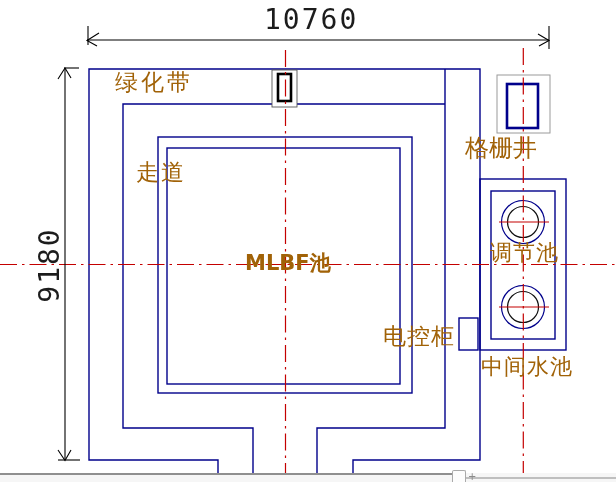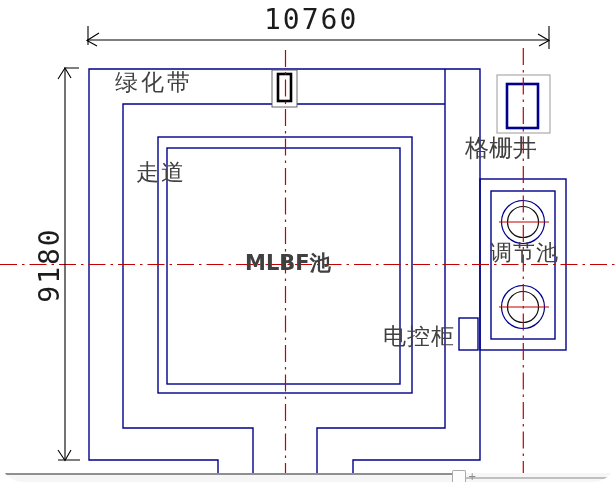--- a/index.html
+++ b/index.html
@@ -2,26 +2,25 @@
 <html><head>
 <meta charset="utf-8">
 <style>
   html,body{margin:0;padding:0;background:#fff;}
   .stage{
     position:relative;
     width:616px;height:482px;
     background:#ffffff;
     overflow:hidden;
     font-family:"DejaVu Sans","Liberation Sans",sans-serif;
-    border-radius:23px;
   }
   .stage svg{position:absolute;left:0;top:0;}
   .lbl{
     position:absolute;
-    color:#404040;
+    color:#a16207;
     white-space:nowrap;
     line-height:1;
     z-index:5;
   }
   .lbl-cn{font-size:23px;letter-spacing:3px;}
   .lbl-mlbf{font-size:21px;font-weight:bold;letter-spacing:0;}
   .dim-num{
     font-family:"DejaVu Sans Mono","Liberation Mono",monospace;
     font-weight:400;color:#1c1c1c;font-size:28px;letter-spacing:2px;
   }
@@ -110,20 +109,21 @@
 
   <div class="lbl dim-num" style="left:264px;top:6px;">10760</div>
   <div class="lbl dim-num dim-v">9180</div>
 
   <div class="lbl lbl-cn" style="left:115px;top:71px;">绿化带</div>
   <div class="lbl lbl-cn" style="left:136px;top:113px;letter-spacing:2px;margin-top:48px;">走道</div>
   <div class="lbl lbl-mlbf" style="left:245px;top:253px;">MLBF池</div>
   <div class="lbl lbl-cn" style="left:465px;top:136px;letter-spacing:0px;font-size:24px;">格栅井</div>
   <div class="lbl lbl-cn" style="left:490px;top:242px;letter-spacing:1px;font-size:22px;">调节池</div>
   <div class="lbl lbl-cn" style="left:383px;top:325px;letter-spacing:1px;font-size:23px;">电控柜</div>
+  <div class="lbl lbl-cn" style="left:481px;top:356px;letter-spacing:1px;font-size:22px;">中间水池</div>
 
   <div class="bottom-strip">
     <div class="strip-line-left"></div>
     <div class="strip-line-right"></div>
     <div class="strip-tab"></div>
     <div class="strip-plus">+</div>
   </div>
 
 </div>
 

